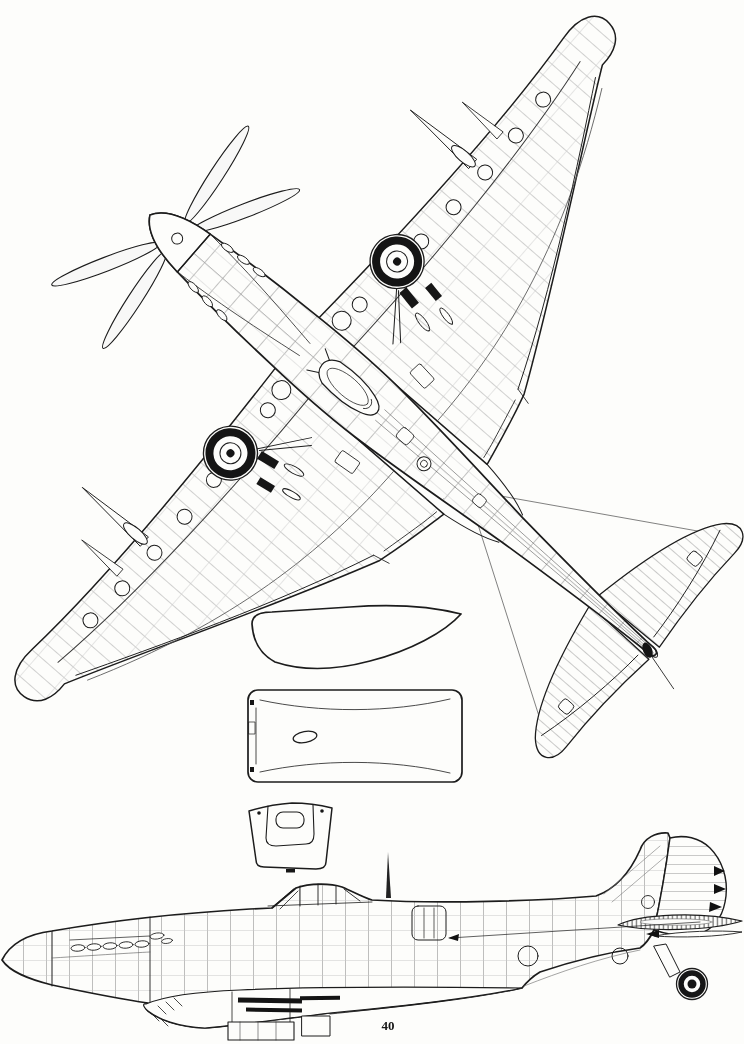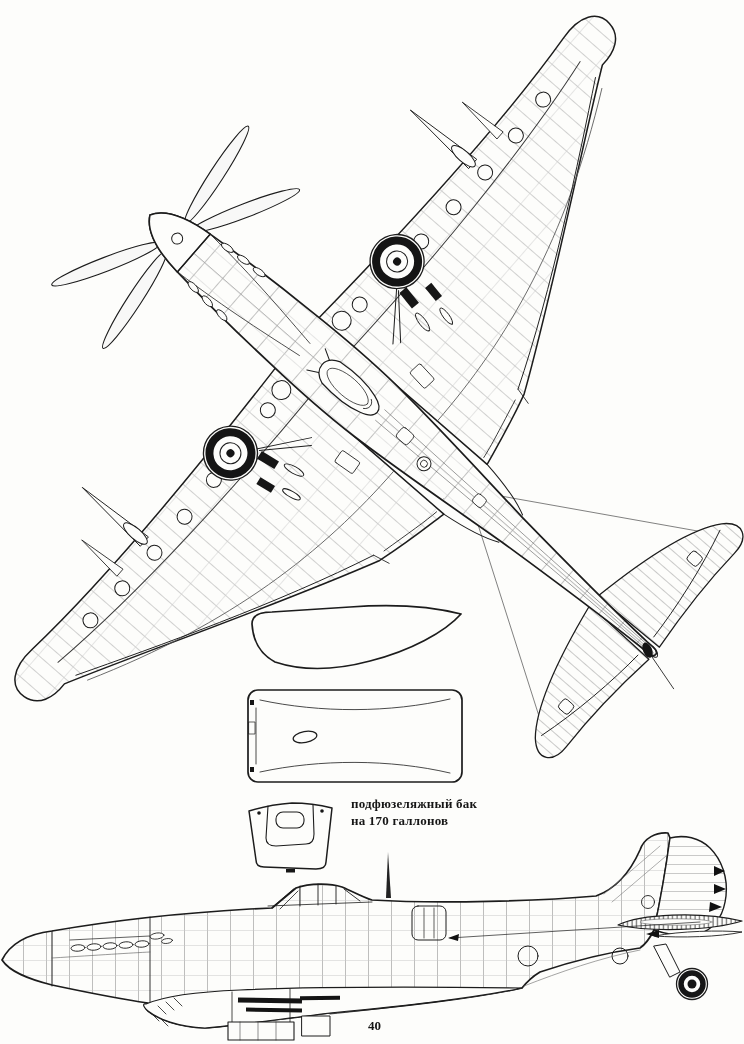--- a/index.html
+++ b/index.html
@@ -8,21 +8,21 @@
     background:#fdfdfb;overflow:hidden;
     font-family:"Liberation Serif", serif;
   }
   .blueprint-svg{position:absolute;left:0;top:0;width:744px;height:1044px;}
   .annotation{
     position:absolute;left:351px;top:795px;width:150px;
     font-weight:700;font-size:13px;line-height:17px;color:#161616;
     letter-spacing:.2px;
   }
   .page-number{
-    position:absolute;left:368px;top:1018px;width:40px;
+    position:absolute;left:368px;top:1018px;width:40px;text-align:center;
     font-weight:700;font-size:13px;color:#161616;
   }
   svg path, svg line, svg circle, svg ellipse, svg rect, svg polygon{vector-effect:none;}
 </style>
 </head>
 <body>
 
 <div class="page">
 
 <svg class="blueprint-svg" viewBox="0 0 744 1044" xmlns="http://www.w3.org/2000/svg">
@@ -287,20 +287,16 @@
     <g>
       <rect x="228" y="1022" width="66" height="18" fill="#fdfdfb" stroke-width="1.1"></rect>
       <line x1="240" y1="1022" x2="240" y2="1040" stroke-width="0.5"></line>
       <line x1="258" y1="1022" x2="258" y2="1040" stroke-width="0.5"></line>
       <line x1="276" y1="1022" x2="276" y2="1040" stroke-width="0.5"></line>
       <rect x="302" y="1016" width="28" height="20" fill="#fdfdfb" stroke-width="1"></rect>
     </g>
   </g>
 </svg>
 
-<div class="annotation">
-  <div>подфюзеляжный бак</div>
-  <div>на 170 галлонов</div>
+
+<div class="page-number">40</div>
+
 </div>
 
-<div class="page-number">40</div>
-
-</div>
-
 </body></html>

